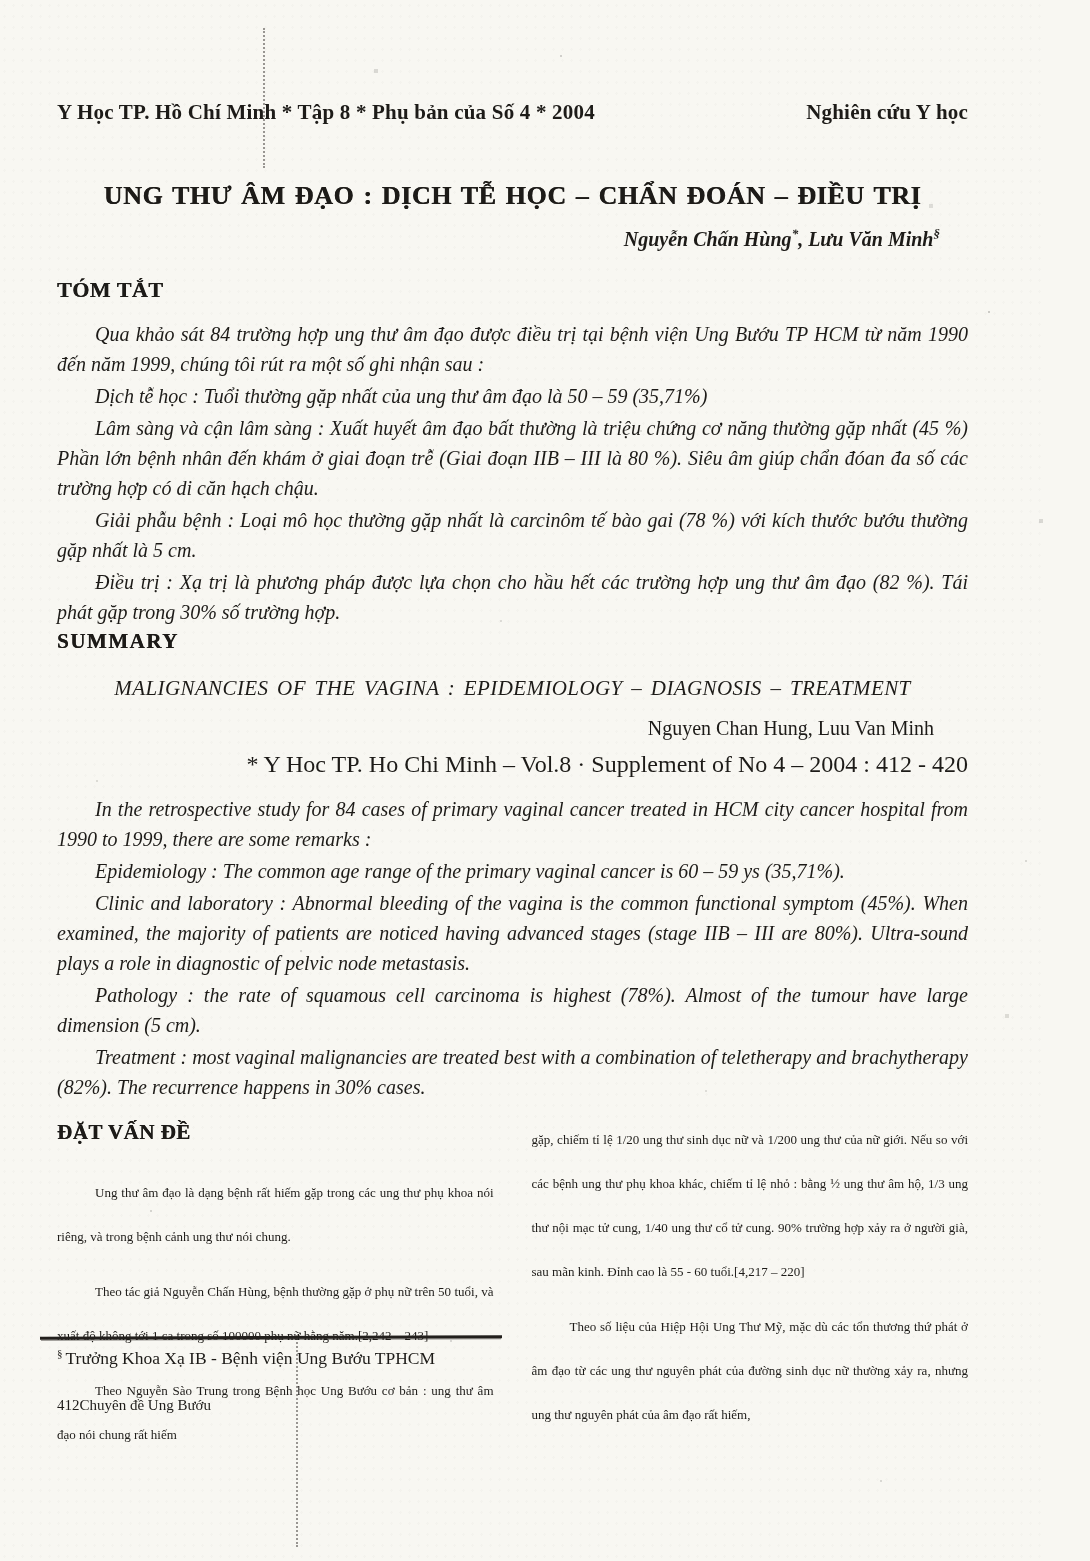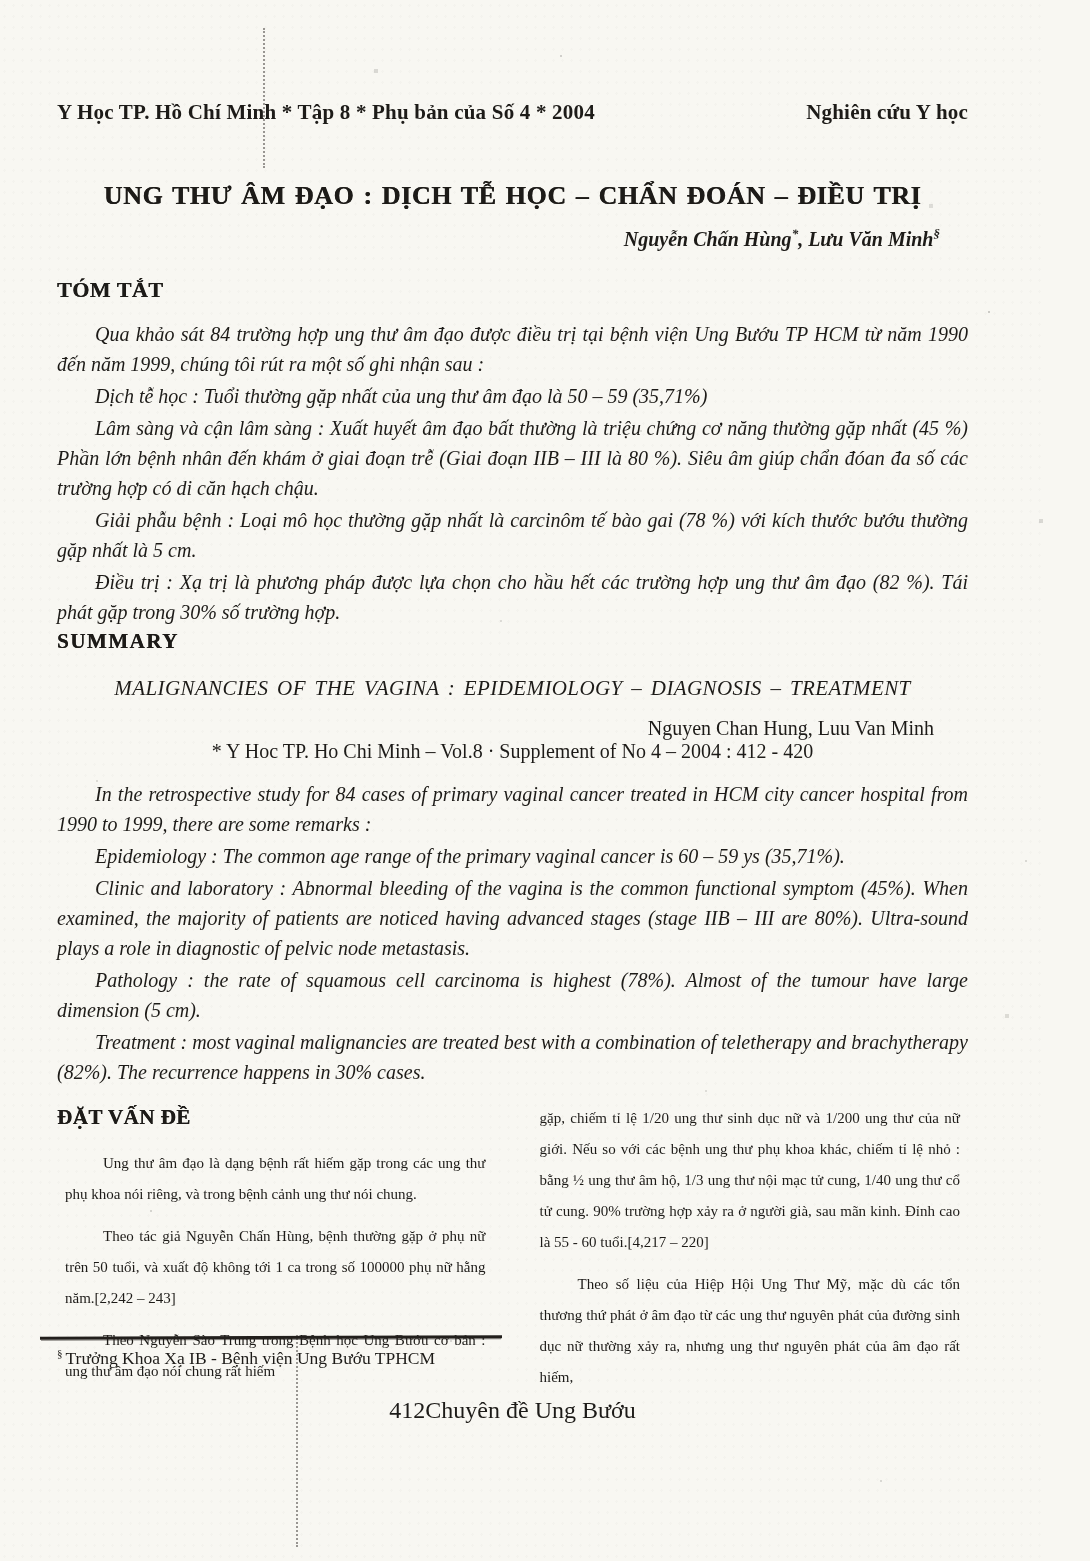--- a/index.html
+++ b/index.html
@@ -23,36 +23,36 @@
   .sec-h{margin-top:26px;font-size:22px;font-weight:bold;letter-spacing:0.5px;
          text-shadow:0.3px 0 0 currentColor;}
   .abs p{font-style:italic;font-size:20px;line-height:30px;text-indent:38px;
          text-align:justify;margin:2px 0;}
   .abs{margin-top:16px;}
   .sum-h{font-size:21px;font-weight:bold;letter-spacing:1.5px;
          text-shadow:0.3px 0 0 currentColor;}
   .en-title{margin-top:22px;text-align:center;font-style:italic;font-size:21px;
             letter-spacing:0.4px;word-spacing:3px;}
   .byline{margin-top:16px;text-align:right;padding-right:34px;font-size:20px;}
-  .citation{text-align:center;font-size:20px;}
+  .citation{margin-top:11px;text-align:right;font-size:24px;}
   .columns{display:flex;gap:38px;margin-top:16px;}
   .col{flex:1;min-width:0;}
-  .col-h{font-size:21px;font-weight:bold;margin:2px 0 18px;letter-spacing:0.5px;
+  .col-h{font-size:21px;font-weight:bold;margin:2px 0 26px;letter-spacing:0.5px;
          text-shadow:0.3px 0 0 currentColor;}
-  .col p{font-size:15px;line-height:31px;text-indent:38px;text-align:justify;
-         margin:0 8px 11px;}
+  .col p{font-size:13px;line-height:44px;text-indent:38px;text-align:justify;
+         margin:0 0 11px;}
   .col p.cont{text-indent:0;}
   .fnblock{position:absolute;left:40px;right:78px;top:1336px;}
   .fn-rule{width:462px;height:3px;background:#221f1c;transform:rotate(-0.2deg);
            box-shadow:0 2px 0 -1px rgba(34,31,28,0.55);}
   .fn{font-size:17.5px;line-height:29px;padding-left:17px;}
   .fn:first-of-type{margin-top:11px;}
   .fn sup{font-size:11px;margin-right:3px;}
-  .pgfooter{display:flex;justify-content:center;align-items:baseline;
-            margin-top:24px;padding-left:17px;font-size:24px;}
+  .pgfooter{display:flex;justify-content:flex-start;align-items:baseline;
+            margin-top:24px;padding-left:17px;font-size:15px;}
   .fold{position:absolute;border-left:2px dotted rgba(55,52,48,0.5);}
   .fold-top{left:263px;top:28px;height:140px;}
   .fold-bottom{left:296px;top:1335px;height:212px;}
   .fold-right{left:1047px;top:428px;height:152px;border-left:1px dashed rgba(80,76,70,0.35);}
   .speckles{position:absolute;left:0;top:0;width:2px;height:2px;background:transparent;
     box-shadow:
       375px 70px 0 1px rgba(30,28,25,.14), 560px 55px 0 0 rgba(30,28,25,.18),
       930px 205px 0 1px rgba(30,28,25,.12), 988px 311px 0 0 rgba(30,28,25,.2),
       120px 520px 0 0 rgba(30,28,25,.15), 1040px 520px 0 1px rgba(30,28,25,.14),
       820px 425px 0 0 rgba(30,28,25,.16), 300px 950px 0 0 rgba(30,28,25,.15),

